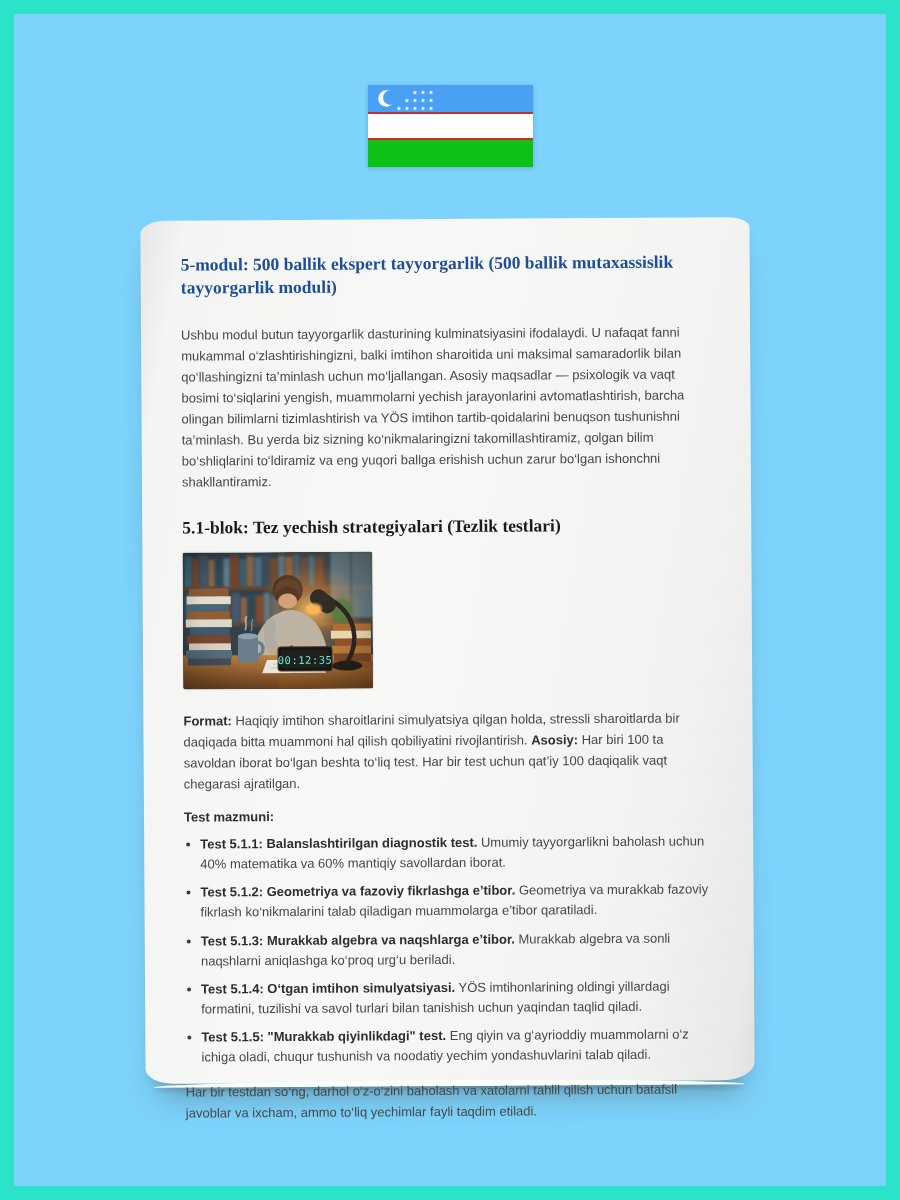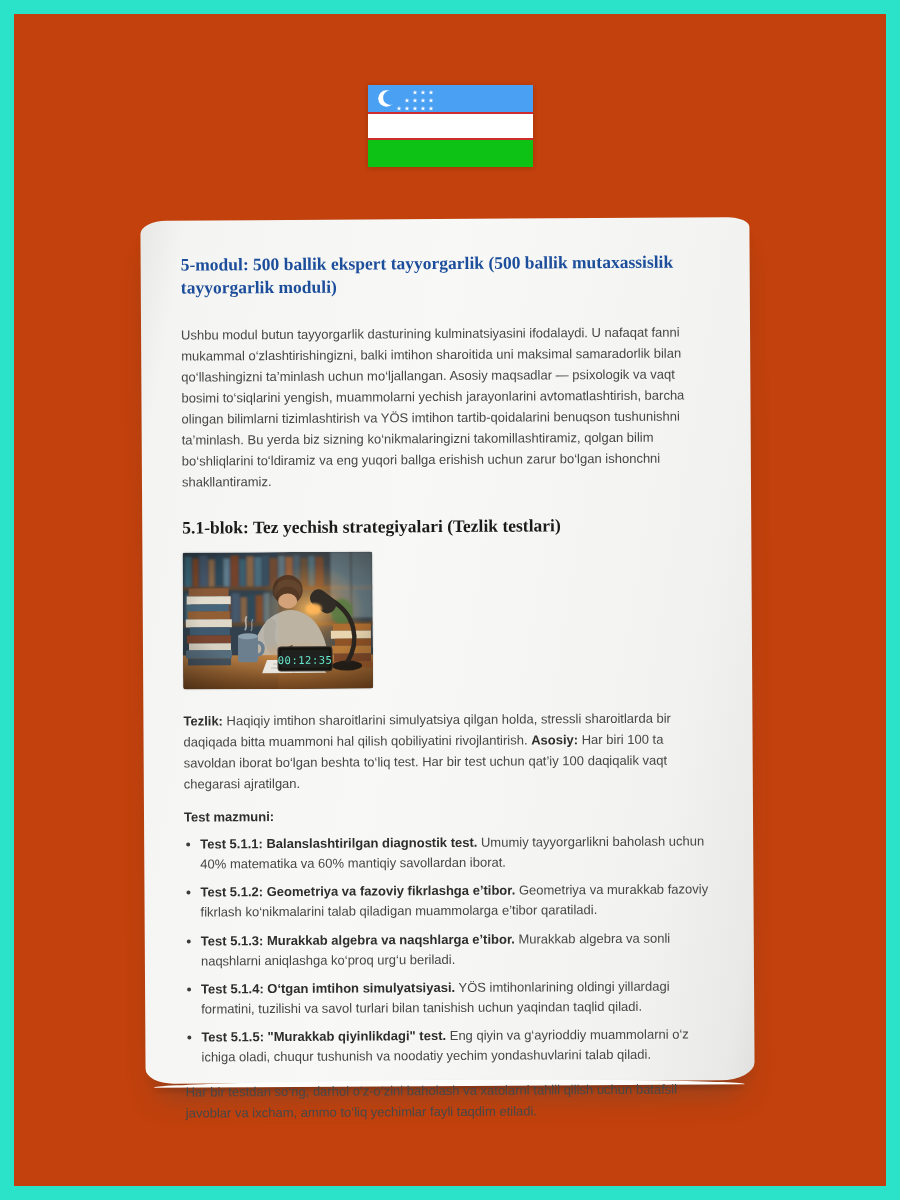--- a/index.html
+++ b/index.html
@@ -6,21 +6,21 @@
     margin: 0; padding: 0;
     width: 900px; height: 1200px;
     overflow: hidden;
     background: #ffffff;
   }
   #canvas {
     position: relative;
     width: 900px; height: 1200px;
     box-sizing: border-box;
     border: 14px solid var(--c-frame, #2BE3C8);
-    background: #c2410c;
+    background: #7dd3fc;
     font-family: "Liberation Sans", sans-serif;
   }
 
   
   .flag {
     position: absolute;
     left: 354px; top: 71px; 
     width: 165px; height: 82px;
     box-shadow: 0 1px 5px rgba(0,0,0,0.18);
     background: #fff;
@@ -284,21 +284,21 @@
           <rect x="95" y="95" width="54" height="24" rx="3" fill="#0a0d0f" stroke="#2c2f31" stroke-width="1"></rect>
           <rect x="98" y="98" width="48" height="18" rx="1.5" fill="#101a1c"></rect>
           <text x="122" y="112" text-anchor="middle" font-family="DejaVu Sans Mono, monospace" font-size="10.5" letter-spacing="0.5" fill="var(--c-clock-digits, #5EEFD8)">00:12:35</text>
         </g>
 
         <rect width="190" height="137" fill="url(#vigGrad)"></rect>
         <rect x="95" width="95" height="137" fill="#ff9e3a" opacity="0.06"></rect>
       </svg>
     </div>
 
-    <p class="para maqsad"><b>Tezlik:</b><span> Haqiqiy imtihon sharoitlarini simulyatsiya qilgan holda, stressli sharoitlarda bir daqiqada bitta muammoni hal qilish qobiliyatini rivojlantirish. </span><b>Asosiy:</b><span> Har biri 100 ta savoldan iborat bo‘lgan beshta to‘liq test. Har bir test uchun qat’iy 100 daqiqalik vaqt chegarasi ajratilgan.</span></p>
+    <p class="para maqsad"><b>Format:</b><span> Haqiqiy imtihon sharoitlarini simulyatsiya qilgan holda, stressli sharoitlarda bir daqiqada bitta muammoni hal qilish qobiliyatini rivojlantirish. </span><b>Asosiy:</b><span> Har biri 100 ta savoldan iborat bo‘lgan beshta to‘liq test. Har bir test uchun qat’iy 100 daqiqalik vaqt chegarasi ajratilgan.</span></p>
 
     <p class="list-label">Test mazmuni:</p>
 
     <ul class="tests">
       <li><span class="dot"></span><b>Test 5.1.1: Balanslashtirilgan diagnostik test.</b><span> Umumiy tayyorgarlikni baholash uchun 40% matematika va 60% mantiqiy savollardan iborat.</span></li>
       <li><span class="dot"></span><b>Test 5.1.2: Geometriya va fazoviy fikrlashga e’tibor.</b><span> Geometriya va murakkab fazoviy fikrlash ko‘nikmalarini talab qiladigan muammolarga e’tibor qaratiladi.</span></li>
       <li><span class="dot"></span><b>Test 5.1.3: Murakkab algebra va naqshlarga e’tibor.</b><span> Murakkab algebra va sonli naqshlarni aniqlashga ko‘proq urg‘u beriladi.</span></li>
       <li><span class="dot"></span><b>Test 5.1.4: O‘tgan imtihon simulyatsiyasi.</b><span> YÖS imtihonlarining oldingi yillardagi formatini, tuzilishi va savol turlari bilan tanishish uchun yaqindan taqlid qiladi.</span></li>
       <li><span class="dot"></span><b>Test 5.1.5: "Murakkab qiyinlikdagi" test.</b><span> Eng qiyin va g‘ayrioddiy muammolarni o‘z ichiga oladi, chuqur tushunish va noodatiy yechim yondashuvlarini talab qiladi.</span></li>
     </ul>

